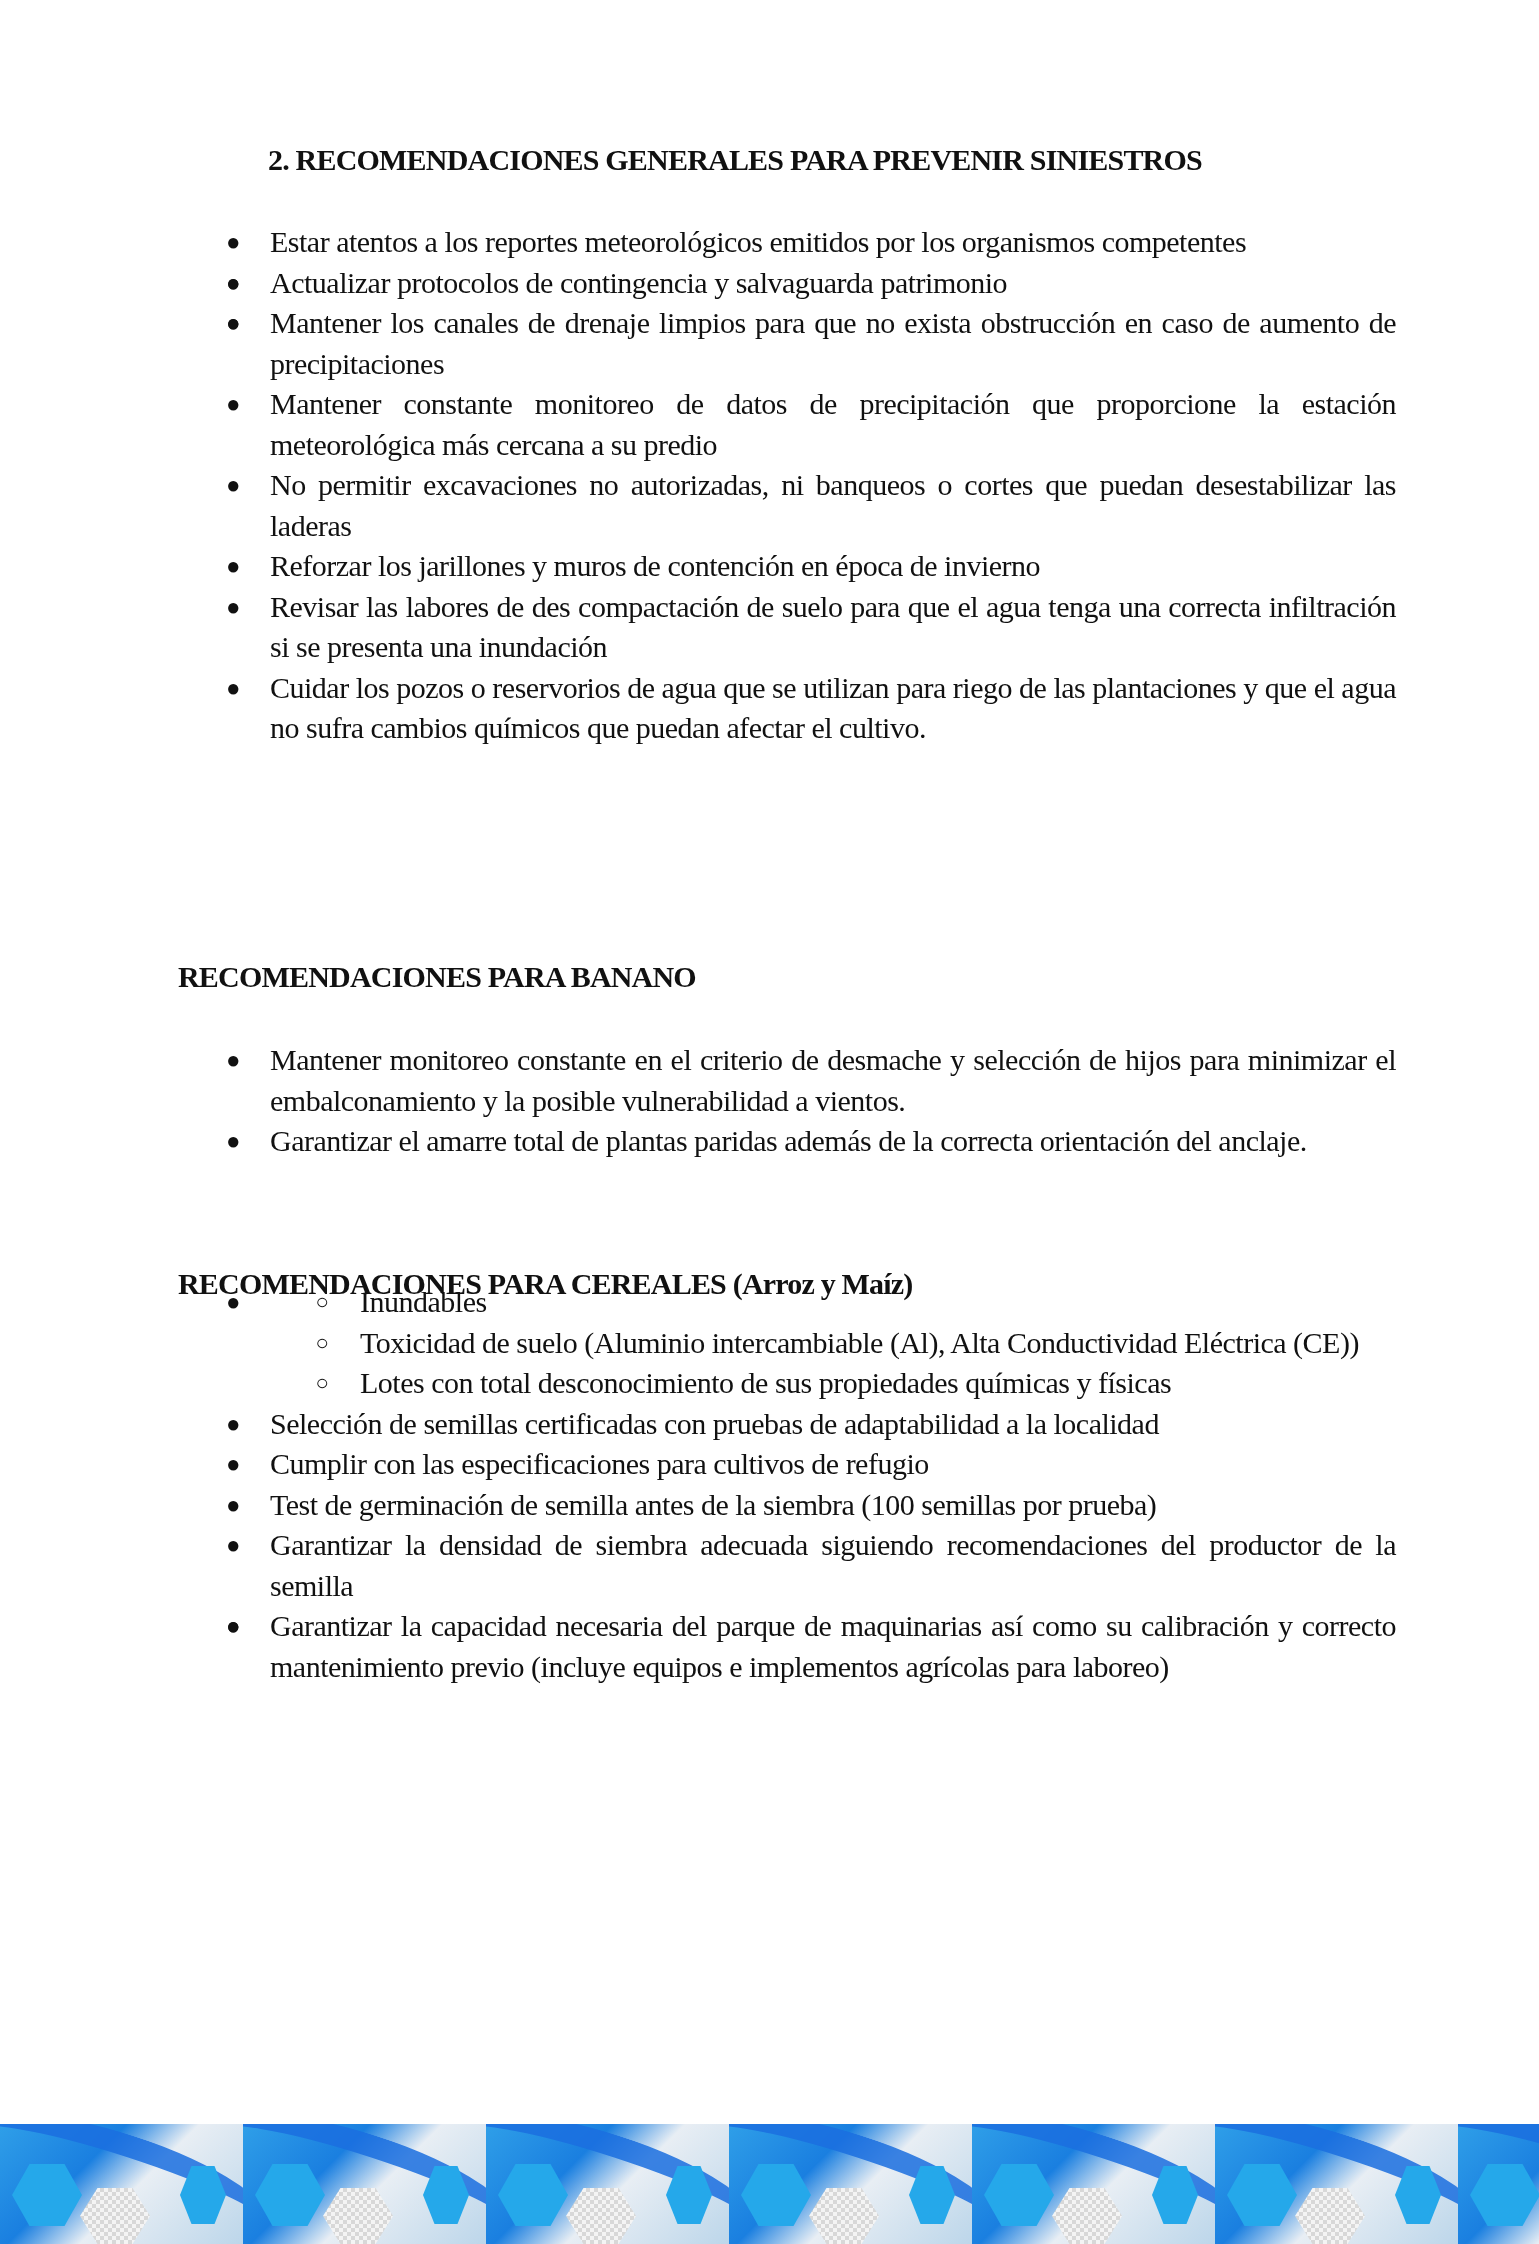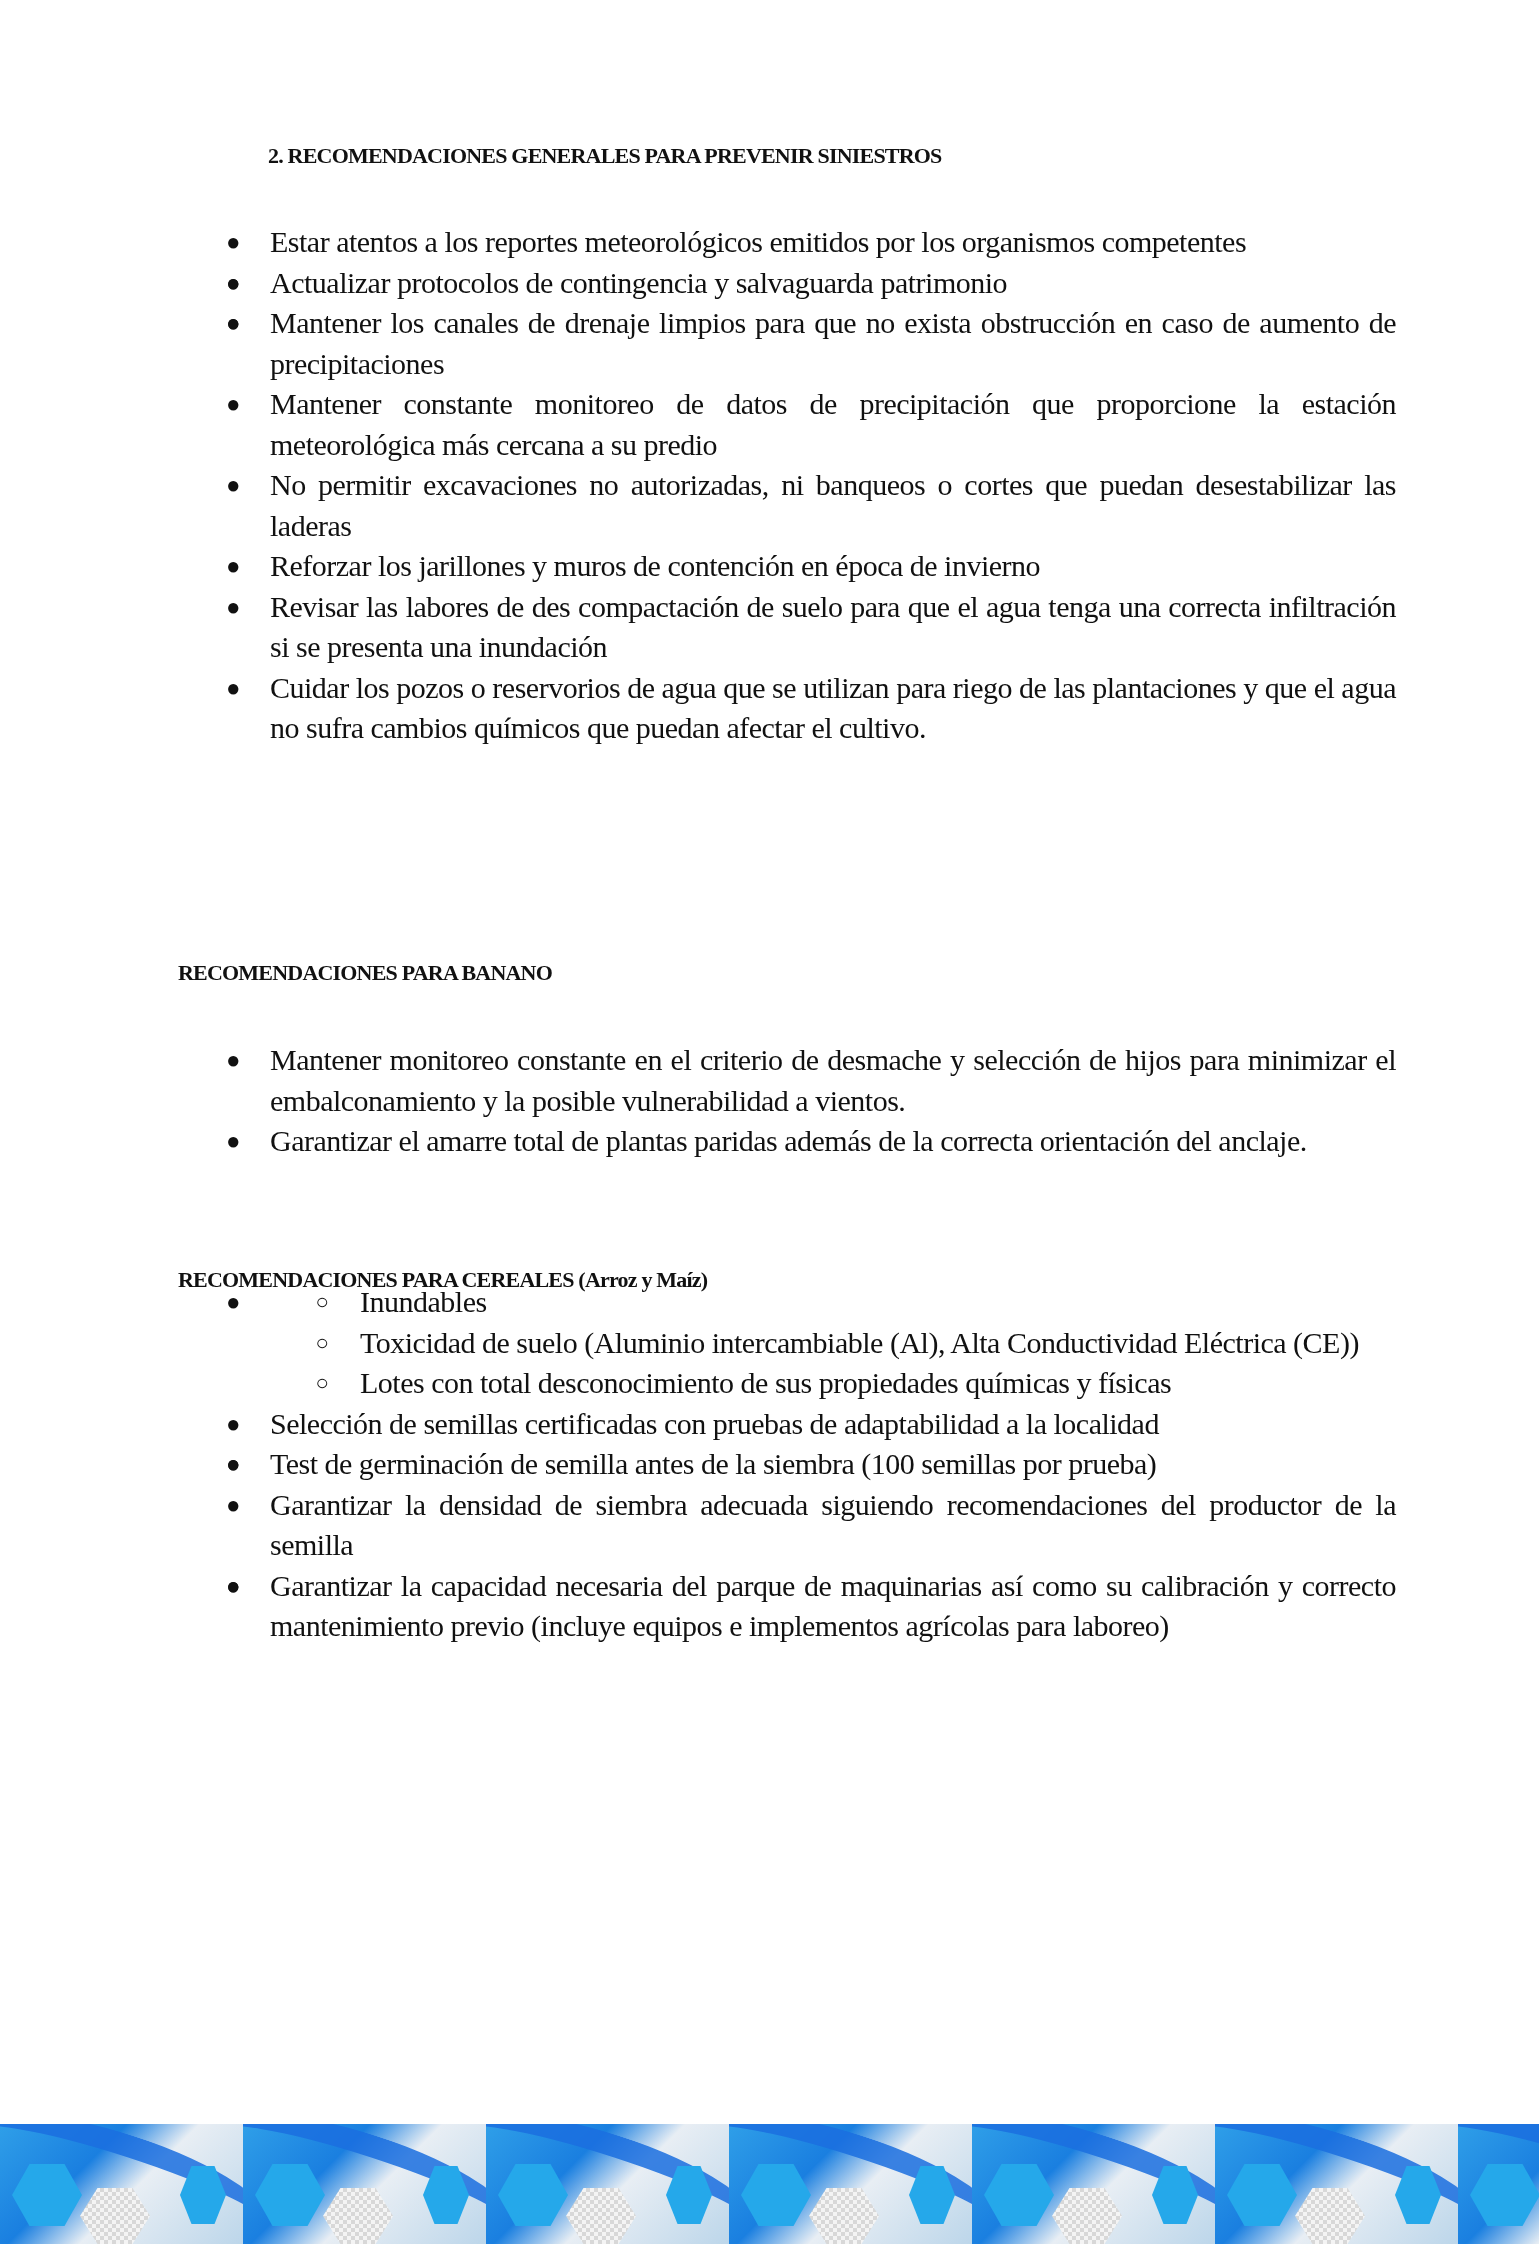--- a/index.html
+++ b/index.html
@@ -1,19 +1,19 @@
 <!DOCTYPE html>
 <html><head>
 <meta charset="utf-8">
 <style>
   html, body { margin:0; padding:0; background:#ffffff; }
   body { width:1539px; height:2244px; position:relative; overflow:hidden;
          font-family:"Liberation Serif", "DejaVu Serif", serif; color:#111111; }
   .page { position:absolute; left:0; top:0; width:1539px; height:2244px; }
-  .heading { position:absolute; font-weight:bold; font-size:22px; letter-spacing:-0.8px; white-space:nowrap; }
+  .heading { position:absolute; font-weight:bold; font-size:30px; letter-spacing:-0.8px; white-space:nowrap; }
   .list { position:absolute; left:220px; width:1176px; margin:0; padding:0; list-style:none; }
   .item { position:relative; padding-left:50px; font-size:30px; line-height:40.5px; text-align:justify;
           letter-spacing:-0.5px; }
   .bullet { position:absolute; left:3px; top:0; width:20px; text-align:center; font-size:24px; }
   .sub { position:relative; padding-left:140px; font-size:30px; line-height:40.5px; text-align:justify; letter-spacing:-0.5px; }
   .sub .bullet { left:92px; font-size:22px; }
   .footer { position:absolute; left:0; top:2124px; width:1539px; height:120px; overflow:hidden;
             background:linear-gradient(180deg,#dbe8f2 0%, #9fd0f2 100%); }
   .tile { position:absolute; top:0; width:243px; height:120px; overflow:hidden;
           background:linear-gradient(135deg,#2f9fe8 0%, #1a7fe0 35%, #e8eef4 55%, #bcd6ea 100%); }
@@ -55,21 +55,21 @@
   </ul>
 
   <div class="heading" style="left:178px; top:1243px;margin-top:24px;">RECOMENDACIONES PARA CEREALES (Arroz y Maíz)</div>
 
   <ul class="list" style="top:1282px;">
     <li class="item"><span class="bullet">●</span></li>
     <li class="sub"><span class="bullet">○</span><span>Inundables</span></li>
     <li class="sub"><span class="bullet">○</span><span>Toxicidad de suelo (Aluminio intercambiable (Al), Alta Conductividad Eléctrica (CE))</span></li>
     <li class="sub"><span class="bullet">○</span><span>Lotes con total desconocimiento de sus propiedades químicas y físicas</span></li>
     <li class="item"><span class="bullet">●</span><span>Selección de semillas certificadas con pruebas de adaptabilidad a la localidad</span></li>
-    <li class="item"><span class="bullet">●</span></li>
+    <li class="item"><span class="bullet">●</span><span>Cumplir con las especificaciones para cultivos de refugio</span></li>
     <li class="item"><span class="bullet">●</span><span>Test de germinación de semilla antes de la siembra (100 semillas por prueba)</span></li>
     <li class="item"><span class="bullet">●</span><span>Garantizar la densidad de siembra adecuada siguiendo recomendaciones del productor de la semilla</span></li>
     <li class="item"><span class="bullet">●</span></li>
     <li class="item"><span class="bullet">●</span><span>Garantizar la capacidad necesaria del parque de maquinarias así como su calibración y correcto mantenimiento previo (incluye equipos e implementos agrícolas para laboreo)</span></li>
   </ul>
 
   <div class="footer">
     <div class="tile" style="left:0px;">
       <div class="wave"></div>
       <div class="hex" style="left:12px; top:40px;"></div>

